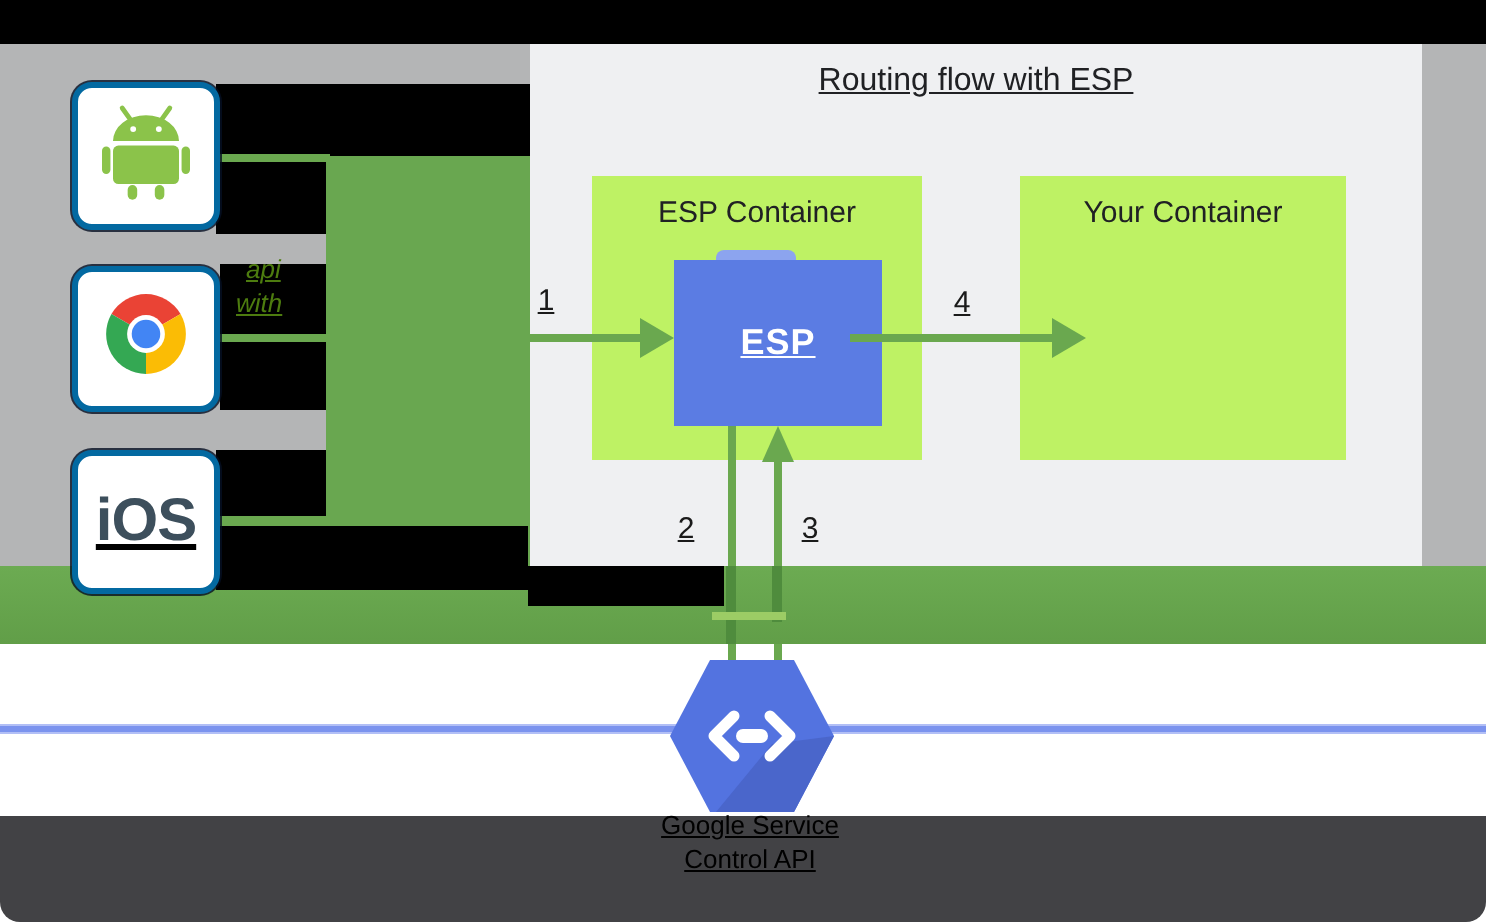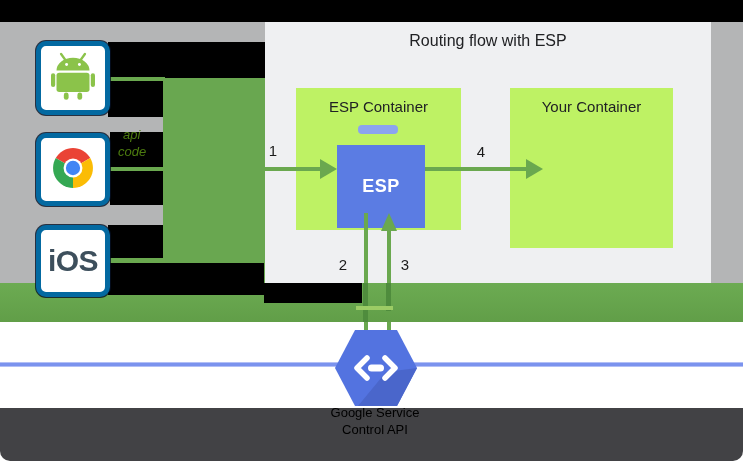--- a/index.html
+++ b/index.html
@@ -1,35 +1,35 @@
 <!DOCTYPE html>
 <html><head>
 <meta charset="utf-8">
 <style>
   html,body{margin:0;padding:0;background:#fff;}
   .stage{position:relative;width:743px;height:461px;background:#ffffff;overflow:hidden;
          font-family:"Liberation Sans","DejaVu Sans",sans-serif;}
-  .abs{position:absolute;}
+  .abs{position:absolute;text-decoration:underline;}
 
   
   .topbar{left:0;top:0;width:743px;height:22px;background:#000;z-index:2;}
   .gray-left{left:0;top:22px;width:265px;height:261px;background:#b4b5b6;z-index:0;}
   .gray-right{left:711px;top:22px;width:32px;height:261px;background:#b4b5b6;z-index:0;}
 
   
   .panel{left:265px;top:22px;width:446px;height:261px;background:#eff0f2;z-index:1;}
   .panel-title{left:265px;top:32px;width:446px;text-align:center;font-size:16px;color:#202124;z-index:1;}
   .container-box{background:#bef264;z-index:1;}
   .esp-container{left:296px;top:88px;width:165px;height:142px;}
-  .your-container{left:510px;top:88px;width:163px;height:160px;}
+  .your-container{left:510px;top:88px;width:163px;height:142px;}
   .container-label{position:absolute;left:0;top:10px;width:100%;text-align:center;
                    font-size:15px;color:#202124;}
   .blue-box{background:#5b7ce3;color:#fff;display:flex;align-items:center;justify-content:center;
             font-weight:bold;z-index:2;}
-  .esp-box{left:337px;top:130px;width:88px;height:83px;font-size:18px;letter-spacing:.5px;margin-top:15px;}
+  .esp-box{left:337px;top:130px;width:104px;height:83px;font-size:18px;letter-spacing:.5px;}
   .your-box{left:549px;top:131px;width:89px;height:82px;font-size:16px;line-height:20px;text-align:center;}
   .blue-blob{left:358px;top:125px;width:40px;height:9px;border-radius:4px;background:#8ca4ef;z-index:1;}
 
   
   .gline{background:#6aa84f;z-index:3;}
   .arrow1-line{left:265px;top:167px;width:57px;height:4px;z-index:2;}
   .arrow4-line{left:425px;top:167px;width:103px;height:4px;z-index:2;}
   .arrow2-line{left:364px;top:213px;width:4px;height:70px;z-index:2;}
   .arrow3-line{left:387px;top:231px;width:4px;height:52px;z-index:2;}
   .head-right{width:0;height:0;border-top:10px solid transparent;border-bottom:10px solid transparent;
@@ -64,21 +64,21 @@
   .b4{left:110px;top:132px;width:53px;height:35px;z-index:2;}
   .b5{left:110px;top:171px;width:53px;height:34px;z-index:2;}
   .b6{left:108px;top:225px;width:55px;height:33px;z-index:2;}
   .b7{left:108px;top:263px;width:156px;height:32px;z-index:4;}
   .b8{left:264px;top:283px;width:98px;height:20px;z-index:4;}
 
   .frag{font-size:13px;font-style:italic;color:#4d7c0f;z-index:2;white-space:nowrap;}
   .frag1{left:123px;top:127px;} .frag2{left:118px;top:144px;}
 
   
-  .client{width:74px;background:#fff;border:5px solid #0369a1;border-radius:10px;
+  .client{width:74px;background:#fff;border:3px solid #0369a1;border-radius:10px;
           box-shadow:0 0 0 1px rgba(5,15,35,.8);display:flex;align-items:center;justify-content:center;
           z-index:6;box-sizing:border-box;}
   .client-android{left:36px;top:41px;height:74px;}
   .client-chrome{left:36px;top:133px;height:73px;}
   .client-ios{left:36px;top:225px;height:72px;}
   .ios-label{font-size:30px;font-weight:bold;color:#3d4f5c;letter-spacing:-.5px;}
 
   
   .blue-line{left:0;top:362px;width:743px;height:3px;background:#7b93ee;
              border-top:1px solid #b2bff6;border-bottom:1px solid #b2bff6;z-index:1;}
@@ -123,21 +123,21 @@
   <div class="abs step-num n3">3</div>
   <div class="abs step-num n4">4</div>
 
   <div class="abs blk b2"></div>
   <div class="abs blk b3"></div>
   <div class="abs blk b4"></div>
   <div class="abs blk b5"></div>
   <div class="abs blk b6"></div>
 
   <div class="abs frag frag1">api</div>
-  <div class="abs frag frag2">code</div>
+  <div class="abs frag frag2">with</div>
 
   <div class="abs vband"></div>
   <div class="abs hband"></div>
   <div class="abs blk b7"></div>
   <div class="abs blk b8"></div>
   <div class="abs seg-dark seg2"></div>
   <div class="abs seg-dark seg3"></div>
   <div class="abs seg-light"></div>
   <div class="abs stub stub2"></div>
   <div class="abs stub stub3"></div>

